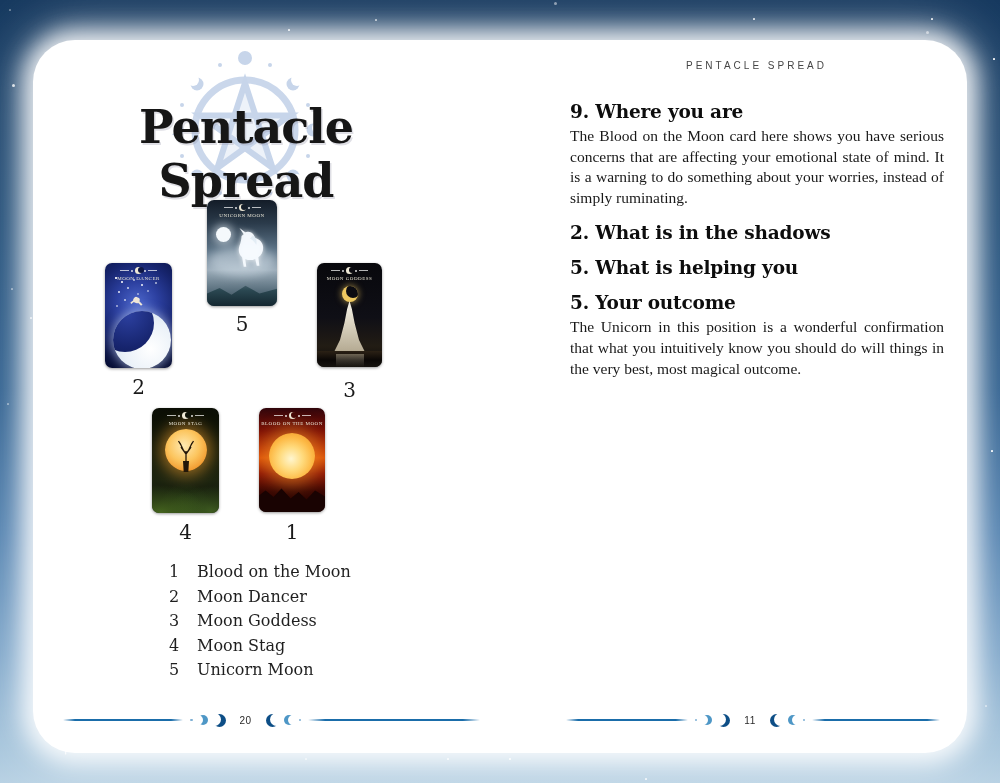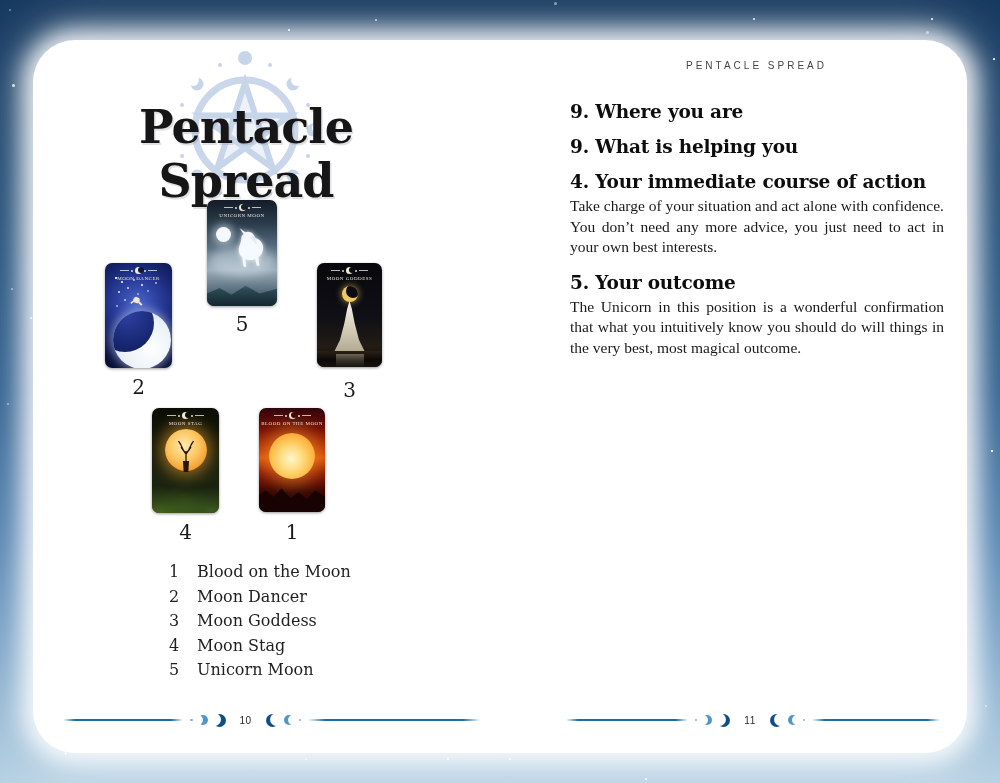--- a/index.html
+++ b/index.html
@@ -484,42 +484,40 @@
       <span>Unicorn Moon</span>
     </div>
   </div>
 
   <div class="footer footer-left">
     <span class="orn-line" style="width:120px"></span>
     <span class="cluster">
       <span class="odot"></span>
       <span class="cres light sz-s open-left"></span>
       <span class="cres dark sz-l open-left"></span>
-      <span class="pagenum">10</span>
+      <span class="pagenum">20</span>
       <span class="cres dark sz-l open-right"></span>
       <span class="cres light sz-s open-right"></span>
       <span class="odot"></span>
     </span>
     <span class="orn-line" style="width:172px"></span>
   </div>
 
   <div class="running-head">PENTACLE SPREAD</div>
 
   <div class="sections">
     <div class="section">
       <h2>9.  Where you are</h2>
+      <p>The Blood on the Moon card here shows you have serious concerns that are affecting your emotional state of mind. It is a warning to do something about your worries, instead of simply ruminating.</p>
     </div>
     <div class="section">
+      <h2>2.  What is in the shadows</h2>
     </div>
     <div class="section">
-      <h2>9.  What is helping you</h2>
-    </div>
-    <div class="section">
-      <h2>4.  Your immediate course of action</h2>
-      <p>Take charge of your situation and act alone with confidence. You don’t need any more advice, you just need to act in your own best interests.</p>
+      <h2>5.  What is helping you</h2>
     </div>
     <div class="section">
       <h2>5.  Your outcome</h2>
       <p>The Unicorn in this position is a wonderful confirmation that what you intuitively know you should do will things in the very best, most magical outcome.</p>
     </div>
   </div>
 
   <div class="footer footer-right">
     <span class="orn-line" style="width:122px"></span>
     <span class="cluster">

